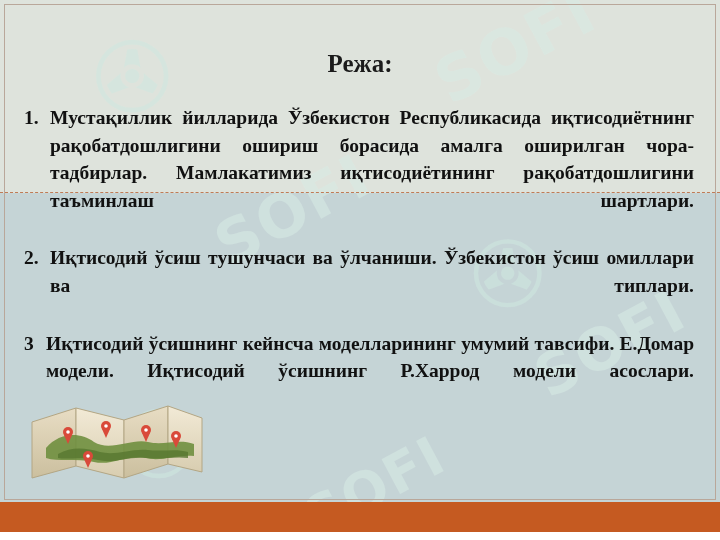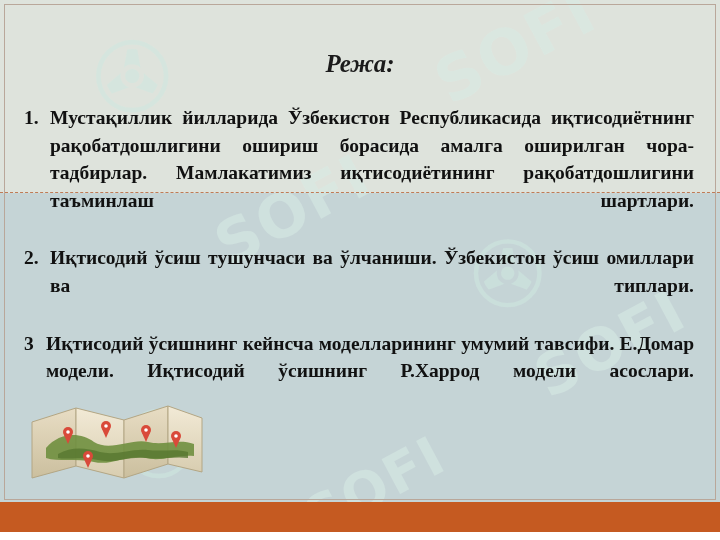--- a/index.html
+++ b/index.html
@@ -116,21 +116,20 @@
     left: 0; top: 0;
     width: 720px; height: 540px;
     z-index: 6;
   }
   .title {
     position: absolute;
     left: 0; top: 50px;
     width: 720px;
     text-align: center;
     font-size: 25px;
-    font-style: italic;
     font-weight: bold;
     color: #1b1b1b;
   }
   .body-list {
     position: absolute;
     left: 24px;
     top: 104px;
     width: 672px;
     font-size: 19.5px;
     font-weight: bold;

